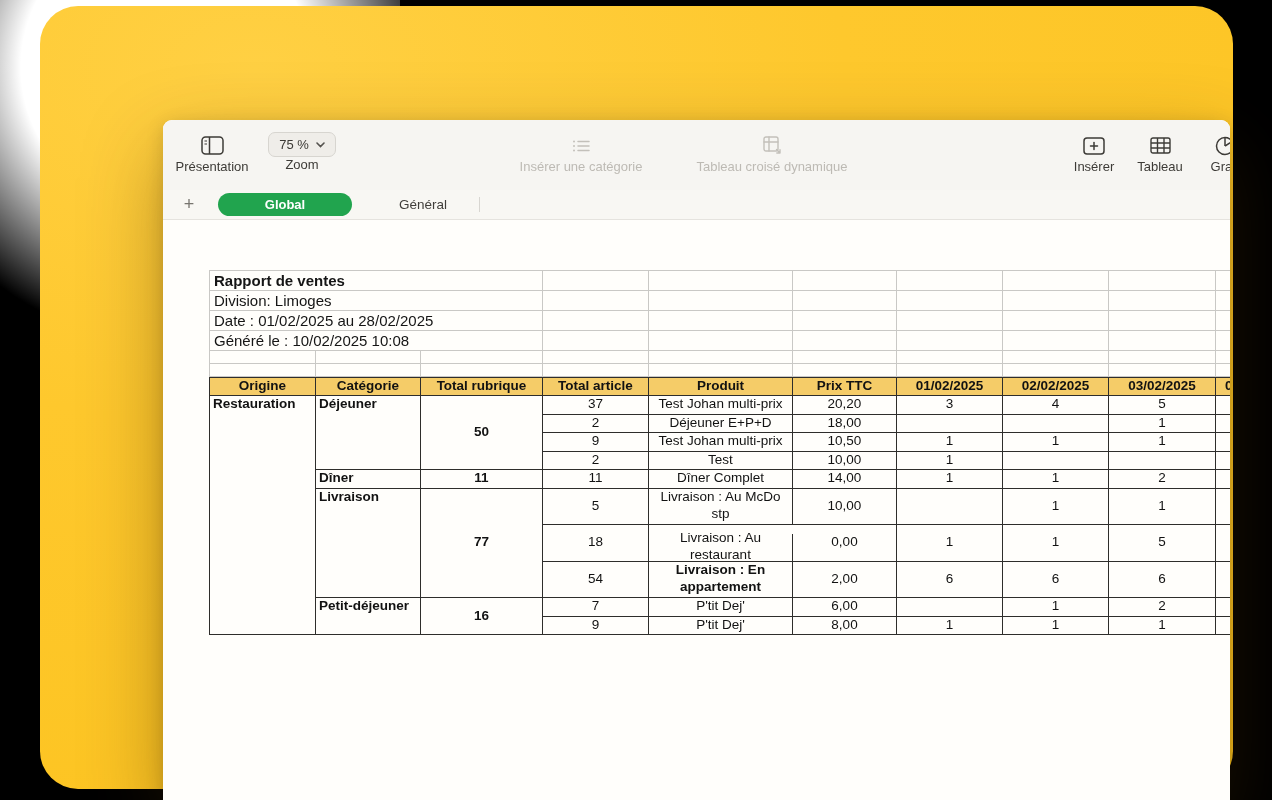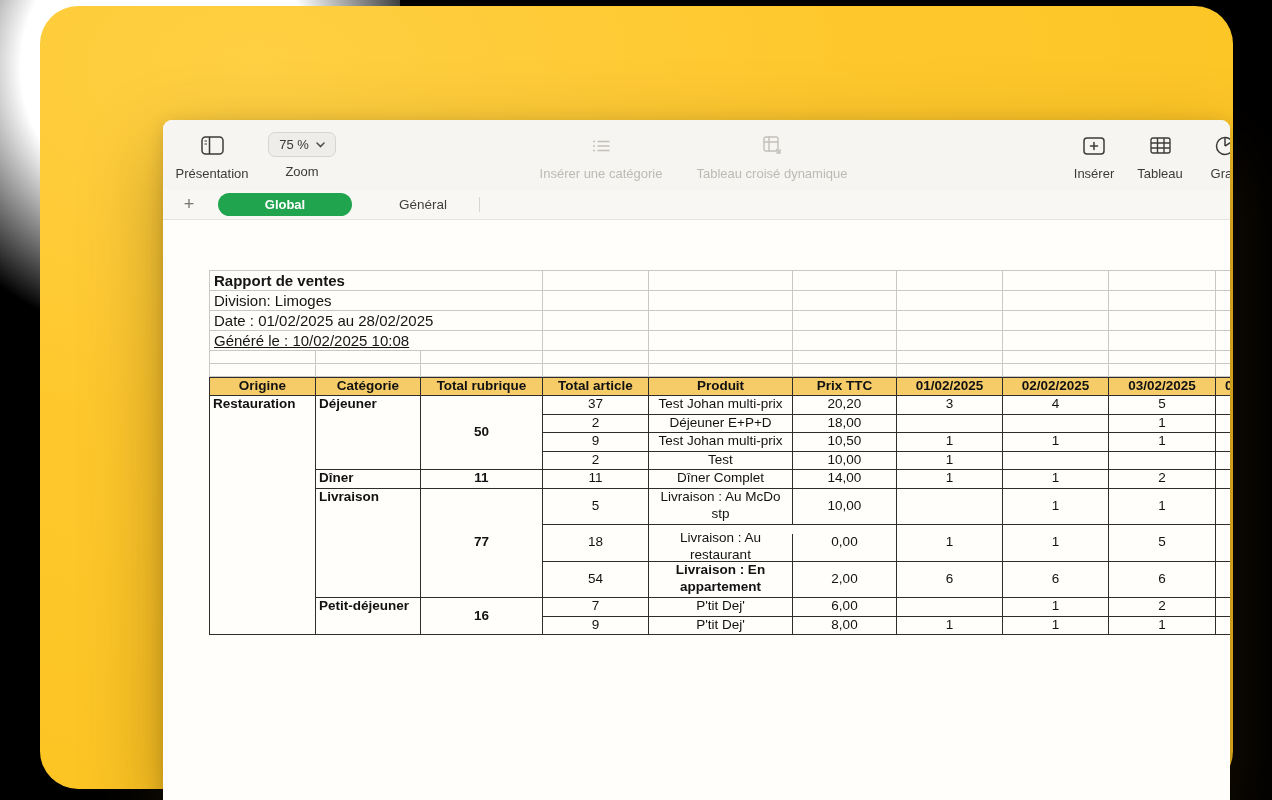--- a/index.html
+++ b/index.html
@@ -6,21 +6,21 @@
   body{width:1272px;height:800px;overflow:hidden;font-family:"Liberation Sans","DejaVu Sans",sans-serif;-webkit-font-smoothing:antialiased;}
   .stage{position:relative;width:1272px;height:800px;background:#000;overflow:hidden;}
   .glow{position:absolute;left:-120px;top:-140px;width:520px;height:460px;background:radial-gradient(circle at 55% 45%, #ffffff 0 38%, rgba(255,255,255,0) 72%);}
   .card{position:absolute;left:40px;top:6px;width:1193px;height:783px;border-radius:38px;
         background:radial-gradient(130% 120% at 18% 8%, #ffd043 0%, #fec82d 38%, #fcc31e 100%);}
   .window{position:absolute;left:163px;top:120px;width:1067px;height:680px;background:#fffefb;
         border-radius:9px 9px 0 0;overflow:hidden;
         box-shadow:0 30px 80px rgba(70,45,0,.38),0 4px 18px rgba(0,0,0,.15);}
   
   .toolbar{position:absolute;top:0;left:0;right:0;height:70px;background:#f6f5f2;border-bottom:1px solid #dbd9d4;}
-  .titem{position:absolute;top:12px;display:flex;flex-direction:column;align-items:center;gap:7px;color:#3d3b37;font-size:13px;white-space:nowrap;cursor:default;}
+  .titem{position:absolute;top:12px;display:flex;flex-direction:column;align-items:center;gap:0;color:#3d3b37;font-size:13px;white-space:nowrap;cursor:default;}
   .titem .ic{height:27px;display:flex;align-items:center;justify-content:center;}
   .titem.dis{color:#bdbab4;}
   .zoompill{display:flex;align-items:center;gap:7px;background:#efede9;border:1px solid #d7d5d0;border-radius:7px;height:25px;padding:0 10px;font-size:13px;color:#3b3935;box-sizing:border-box;}
   svg.icn{display:block;}
   
   .tabbar{position:absolute;top:70px;left:0;right:0;height:29px;background:#f8f7f3;border-bottom:1px solid #e5e3de;box-sizing:content-box;}
   .plusbtn{position:absolute;left:16px;top:2px;width:20px;height:24px;display:flex;align-items:center;justify-content:center;font-size:18px;color:#77756f;cursor:default;}
   .tab-active{position:absolute;left:55px;top:3px;width:134px;height:23px;border-radius:12px;background:#21a44e;color:#fff;font-size:13px;font-weight:bold;display:flex;align-items:center;justify-content:center;}
   .tab-idle{position:absolute;left:224px;top:3px;width:72px;height:23px;display:flex;align-items:center;justify-content:center;color:#403e3a;font-size:13.5px;}
   .tabsep{position:absolute;left:316px;top:7px;width:1px;height:15px;background:#d8d6d1;}
@@ -62,21 +62,21 @@
       <div class="titem" style="left:100px;width:78px;">
         <span class="zoompill">
           <span>75 %</span>
           <svg class="icn" width="9" height="6" viewBox="0 0 9 6" fill="none" stroke="#55534f" stroke-width="1.6" stroke-linecap="round">
               <path d="M1 1 L4.5 4.5 L8 1"></path>
             </svg>
         </span>
         <span>Zoom</span>
       </div>
 
-      <div class="titem dis" style="left:348px;width:180px;">
+      <div class="titem dis" style="left:328px;width:180px;">
         <span class="ic">
           <svg class="icn" width="18" height="14" viewBox="0 0 18 14" fill="none" stroke="#c3c0ba" stroke-width="1.5" stroke-linecap="round">
             <circle cx="2" cy="2.5" r="1" fill="#c3c0ba" stroke="none"></circle>
               <line x1="6" y1="2.5" x2="17" y2="2.5"></line>
             <circle cx="2" cy="7" r="1" fill="#c3c0ba" stroke="none"></circle>
               <line x1="6" y1="7" x2="17" y2="7"></line>
             <circle cx="2" cy="11.5" r="1" fill="#c3c0ba" stroke="none"></circle>
               <line x1="6" y1="11.5" x2="17" y2="11.5"></line>
           </svg>
         </span>
@@ -164,21 +164,21 @@
           <div class="c" style="grid-area:2/9;"></div>
           <div class="c" style="grid-area:2/10;"></div>
         <div class="c" style="grid-area:3/1/4/4;">Date : 01/02/2025 au 28/02/2025</div>
         <div class="c" style="grid-area:3/4;"></div>
           <div class="c" style="grid-area:3/5;"></div>
           <div class="c" style="grid-area:3/6;"></div>
           <div class="c" style="grid-area:3/7;"></div>
           <div class="c" style="grid-area:3/8;"></div>
           <div class="c" style="grid-area:3/9;"></div>
           <div class="c" style="grid-area:3/10;"></div>
-        <div class="c" style="grid-area:4/1/5/4;text-decoration:underline;">Généré le : 10/02/2025 10:08</div>
+        <div class="c" style="grid-area:4/1/5/4;">Généré le : 10/02/2025 10:08</div>
         <div class="c" style="grid-area:4/4;"></div>
           <div class="c" style="grid-area:4/5;"></div>
           <div class="c" style="grid-area:4/6;"></div>
           <div class="c" style="grid-area:4/7;"></div>
           <div class="c" style="grid-area:4/8;"></div>
           <div class="c" style="grid-area:4/9;"></div>
           <div class="c" style="grid-area:4/10;"></div>
         <div class="c" style="grid-area:5/1;"></div>
           <div class="c" style="grid-area:5/2;"></div>
           <div class="c" style="grid-area:5/3;"></div>

